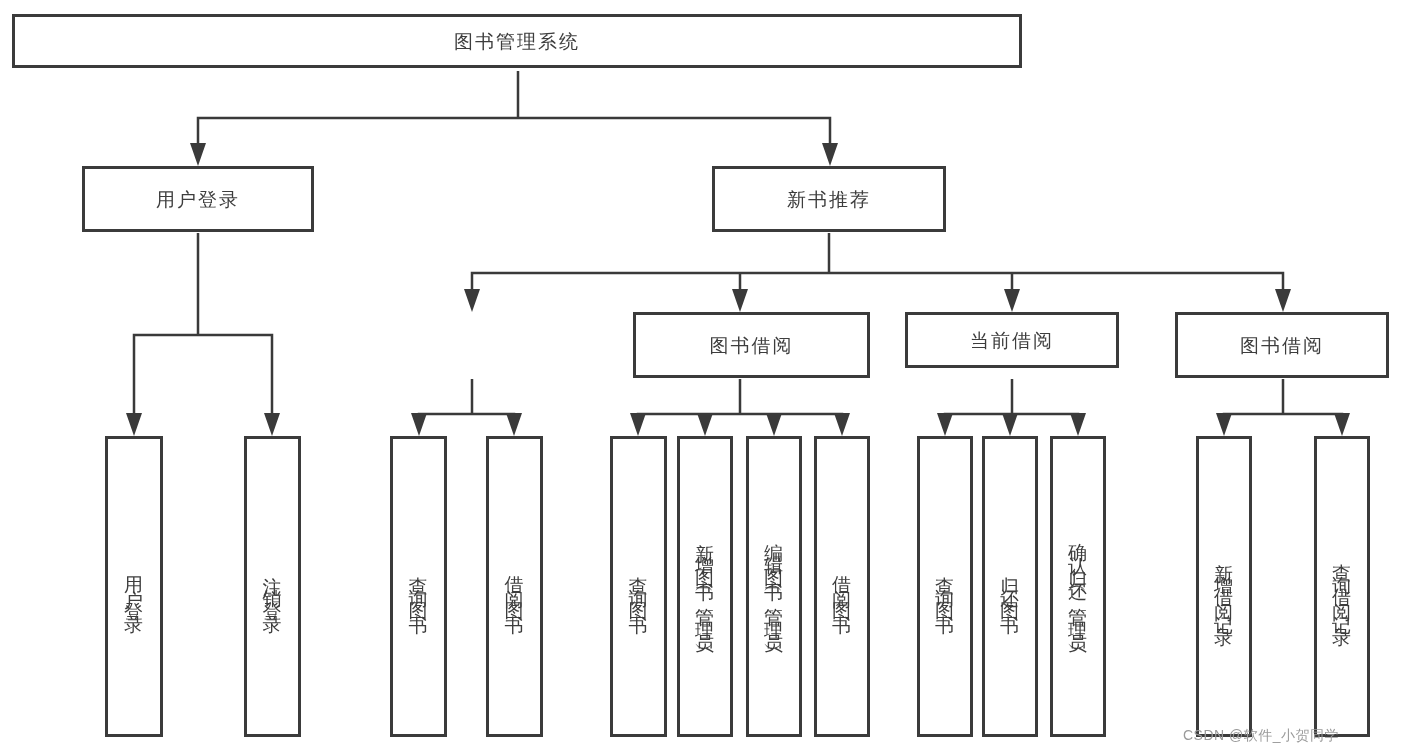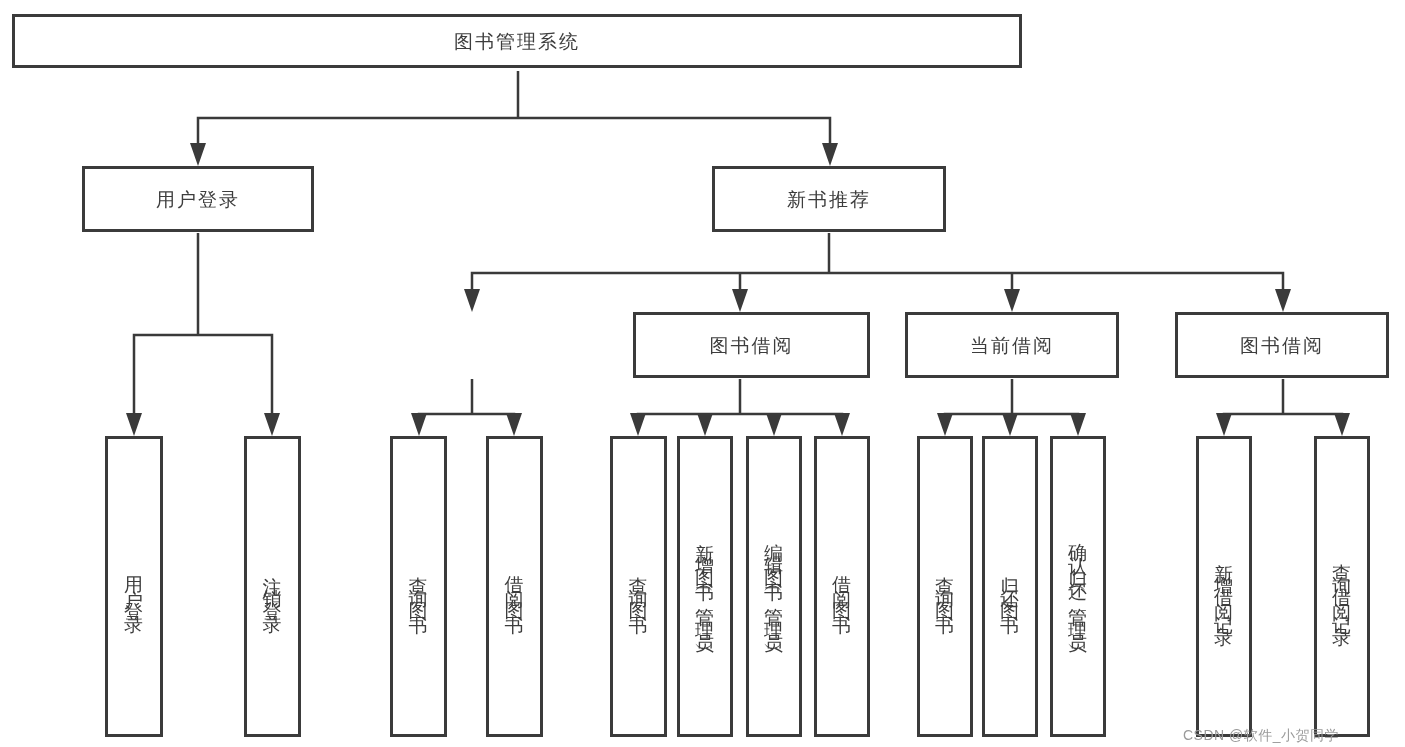--- a/index.html
+++ b/index.html
@@ -79,21 +79,21 @@
   <div class="node h" style="left:82px;top:166px;width:232px;height:66px">
     <span class="label">用户登录</span>
   </div>
   <div class="node h" style="left:712px;top:166px;width:234px;height:66px">
     <span class="label">新书推荐</span>
   </div>
 
   <div class="node h" style="left:633px;top:312px;width:237px;height:66px">
     <span class="label">图书借阅</span>
   </div>
-  <div class="node h" style="left:905px;top:312px;width:214px;height:66px">
+  <div class="node h" style="left:905px;top:312px;width:214px;height:56px">
     <span class="label">当前借阅</span>
   </div>
   <div class="node h" style="left:1175px;top:312px;width:214px;height:66px">
     <span class="label">图书借阅</span>
   </div>
 
   <div class="node v" style="left:105px;top:436px;width:58px;height:301px">
     <span class="label">用户登录</span>
   </div>
   <div class="node v" style="left:244px;top:436px;width:57px;height:301px">

